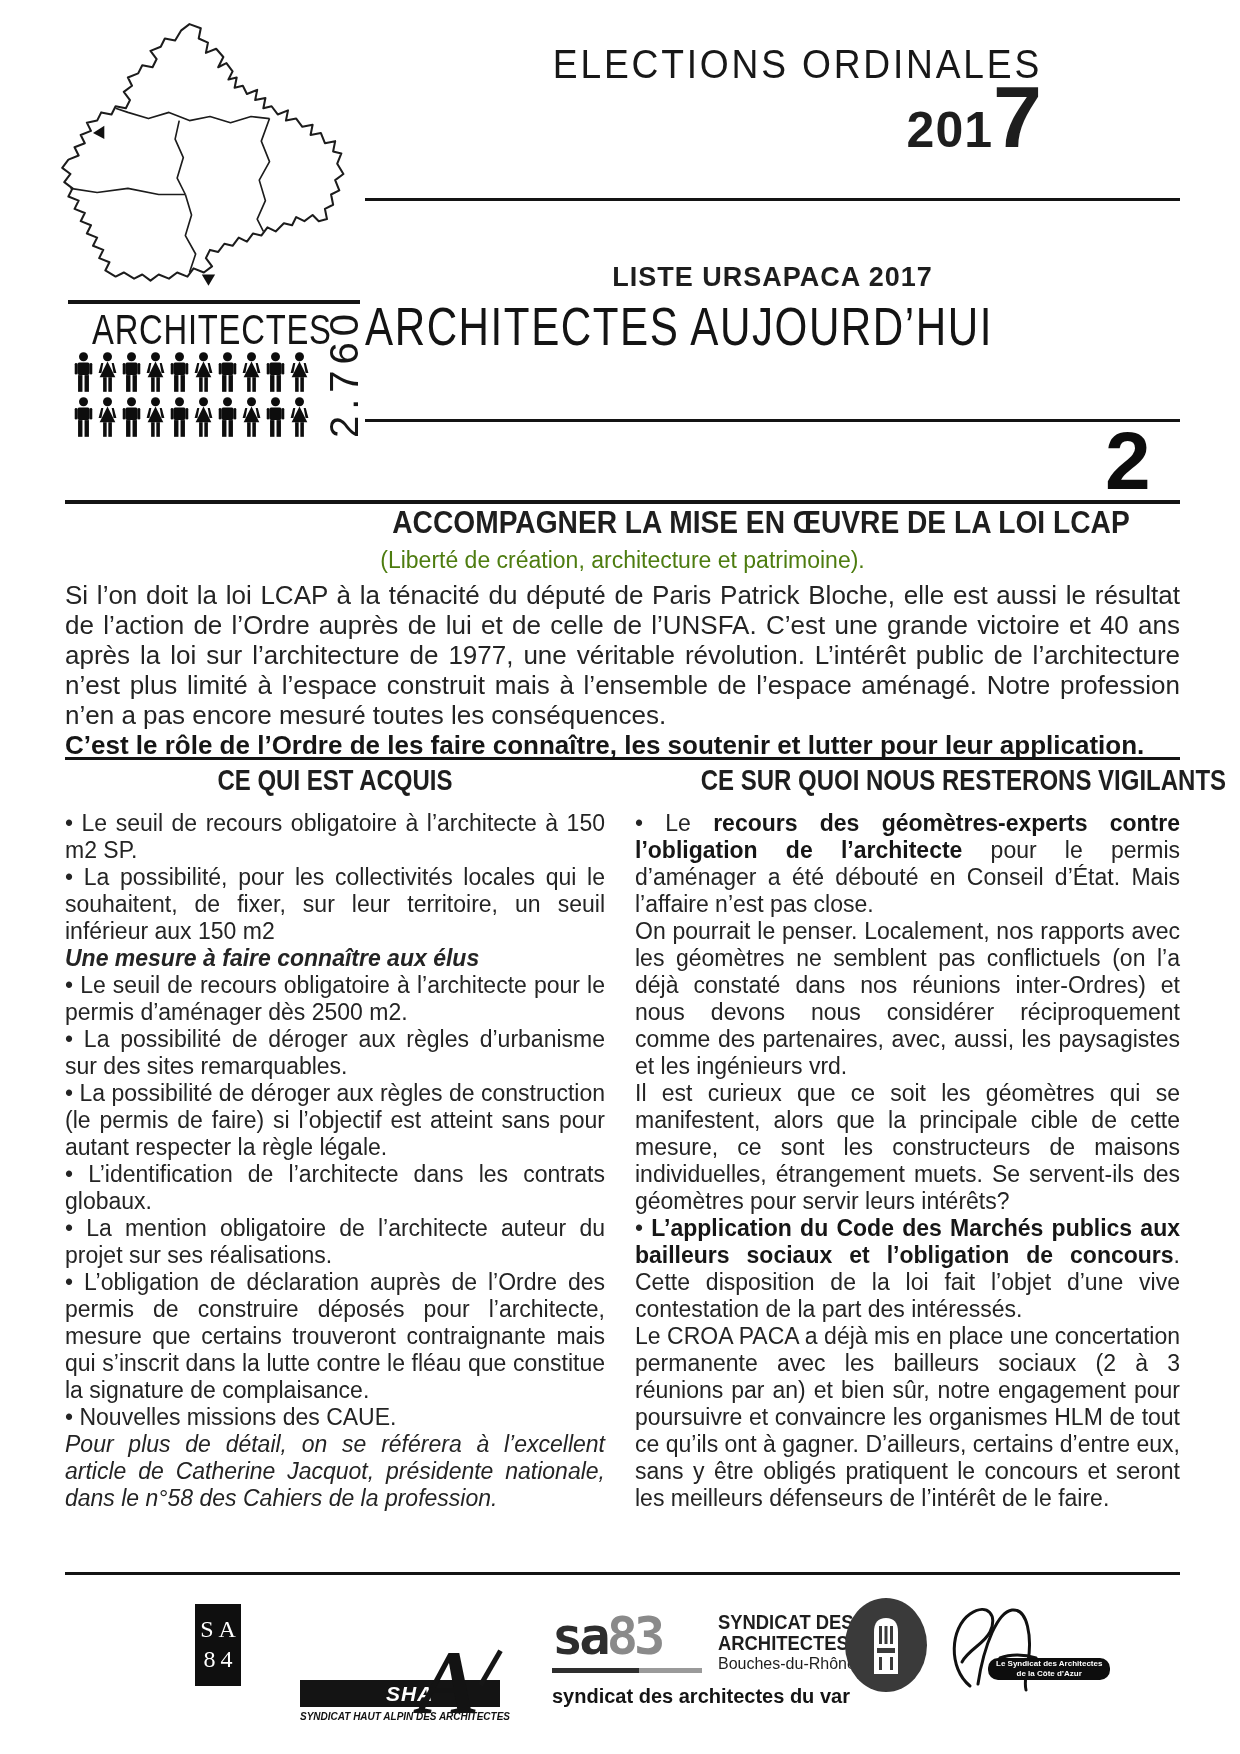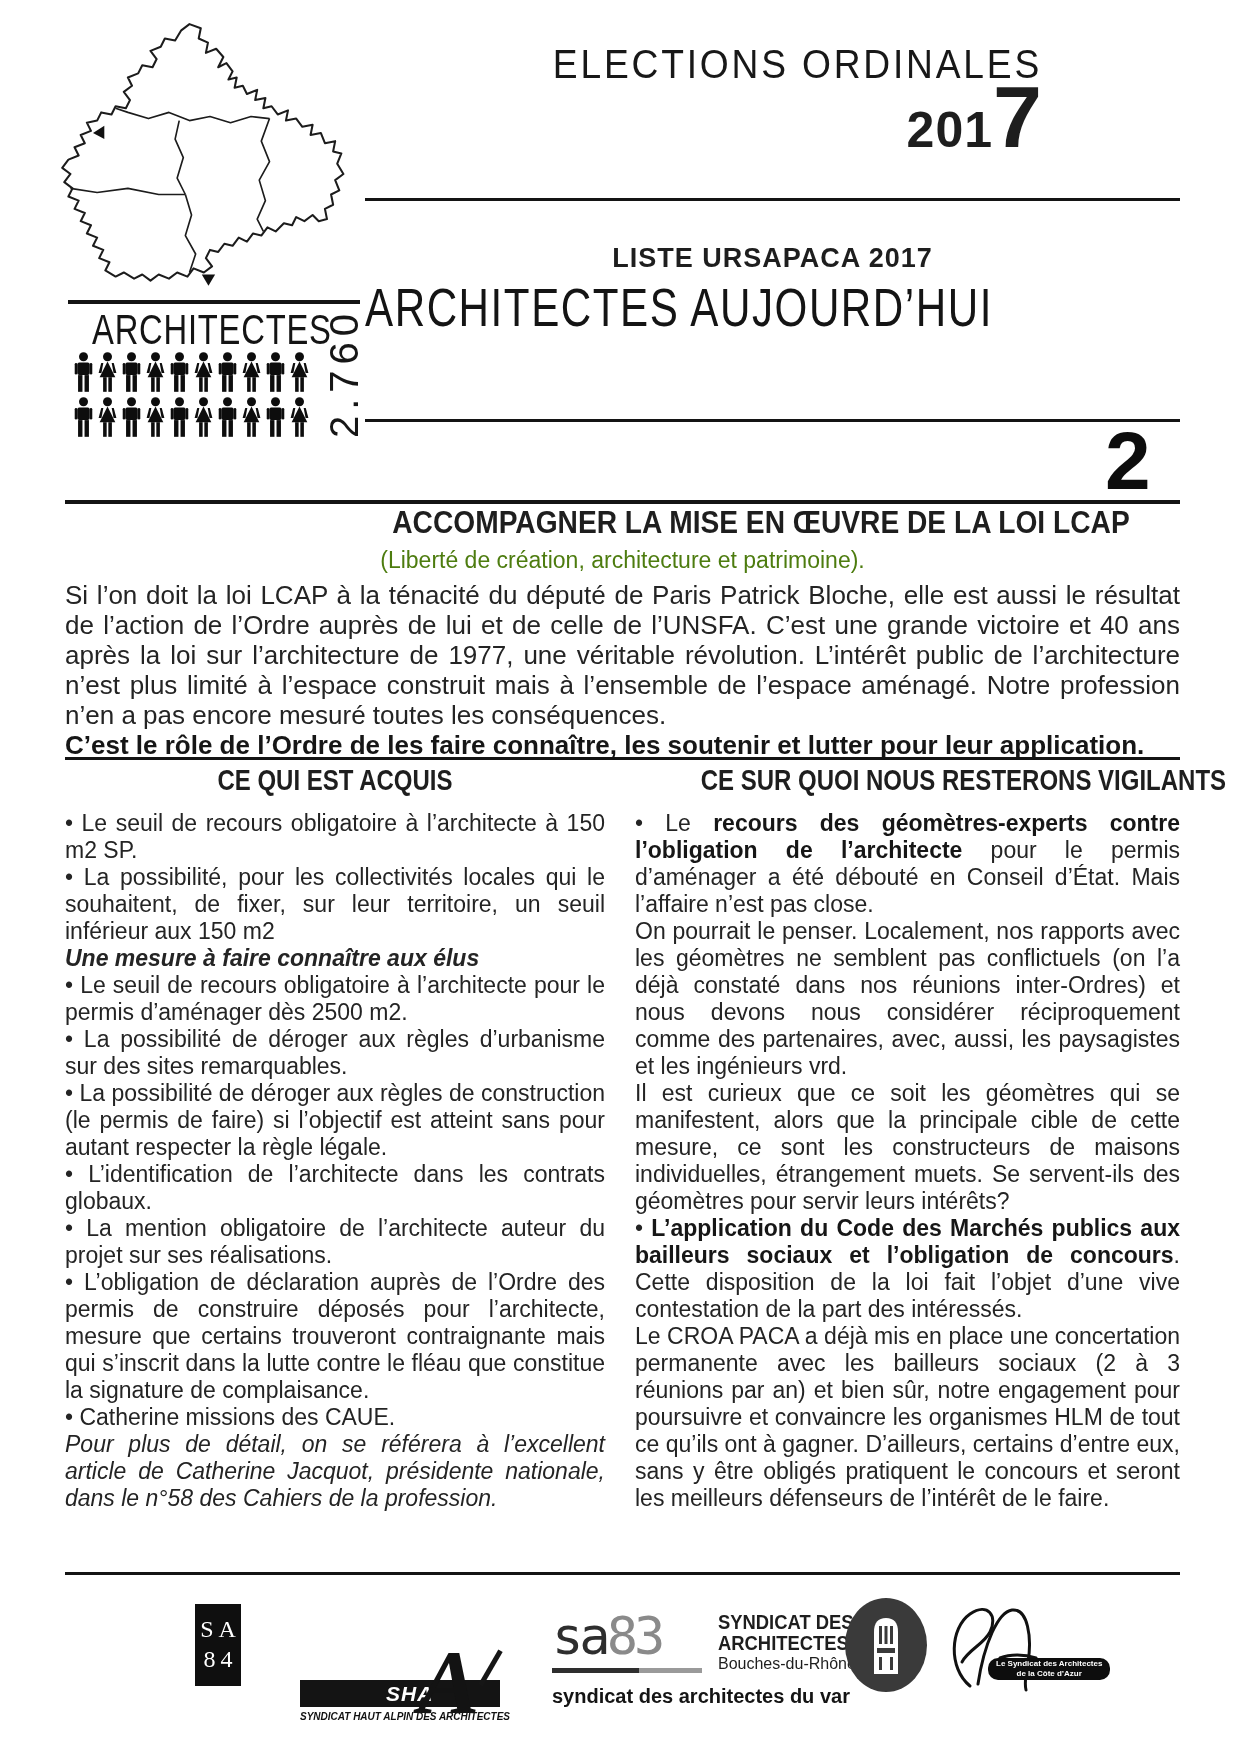--- a/index.html
+++ b/index.html
@@ -8,21 +8,21 @@
   .rule{position:absolute;background:#141414;height:3px;}
   
   .map{position:absolute;left:55px;top:18px;width:310px;height:275px;}
   .elections{position:absolute;left:420px;top:42px;width:622px;text-align:right;}
   .elections-title{display:inline-block;font-size:40px;letter-spacing:3px;font-weight:400;
                    transform:scaleX(.93);transform-origin:right;white-space:nowrap;color:#181818;}
   .year{display:flex;justify-content:flex-end;align-items:baseline;margin-top:-4px;}
   .year-small{font-size:50px;font-weight:700;letter-spacing:1px;}
   .year-big{font-size:88px;font-weight:700;line-height:.78;}
   .title-block{position:absolute;left:365px;top:243px;width:815px;}
-  .liste{text-align:center;font-weight:700;font-size:27px;letter-spacing:1px;}
+  .liste{text-align:center;font-weight:700;font-size:27px;letter-spacing:1px;margin-top:19px;}
   .main-title{display:inline-block;font-size:54px;font-weight:400;letter-spacing:2px;white-space:nowrap;
               transform:scaleX(.78);transform-origin:left;margin-top:2px;color:#141414;}
   .brand{position:absolute;left:92px;top:306px;}
   .brand-name{display:inline-block;font-size:42px;font-weight:400;letter-spacing:1px;white-space:nowrap;
               transform:scaleX(.78);transform-origin:left;color:#141414;}
   .count-vert{position:absolute;left:322px;top:438px;transform:rotate(-90deg);transform-origin:left top;
               font-size:40px;letter-spacing:6px;white-space:nowrap;color:#161616;}
   .people{position:absolute;left:72px;top:352px;width:250px;}
   .people-row{display:flex;margin-bottom:3px;}
   .person{width:23px;height:42px;fill:#0d0d0d;margin-right:1px;}
@@ -51,21 +51,21 @@
   .sha{position:absolute;left:300px;top:1650px;width:215px;height:90px;}
   .sha-bar{position:absolute;left:0;top:30px;width:200px;height:27px;background:#141414;}
   .sha-acronym{position:absolute;left:86px;top:32px;color:#fff;font-style:italic;font-weight:700;
                font-size:21px;letter-spacing:1px;z-index:2;}
   .sha-big-a{position:absolute;left:118px;top:-14px;font-family:"Liberation Serif",serif;font-style:italic;
              font-weight:700;font-size:92px;line-height:1;color:#131313;z-index:3;}
   .sha-slash{position:absolute;left:188px;top:-2px;width:5px;height:40px;background:#161616;transform:rotate(30deg);}
   .sha-captions{position:absolute;left:0;top:61px;width:210px;display:flex;justify-content:space-between;
                 font-size:10px;font-weight:700;font-style:italic;color:#111;}
   .sa83{position:absolute;left:552px;top:1608px;width:160px;}
-  .sa83-word{font-family:"DejaVu Sans Mono","Liberation Mono",monospace;font-weight:400;font-size:52px;
+  .sa83-word{font-family:"DejaVu Sans Mono","Liberation Mono",monospace;font-weight:700;font-size:52px;
              letter-spacing:-4px;line-height:56px;}
   .sa83-sa{color:#2e2e2e;} .sa83-83{color:#8a8a8a;}
   .sa83-line{display:flex;height:5px;margin-top:4px;width:150px;}
   .sa83-line .d{width:58%;background:#2e2e2e;} .sa83-line .g{width:42%;background:#9a9a9a;}
   .sa83-caption{margin-top:12px;font-size:20px;font-weight:700;color:#141414;white-space:nowrap;}
   .sdbr{position:absolute;left:718px;top:1612px;width:130px;}
   .sdbr-l12{font-size:20px;font-weight:700;line-height:21px;transform:scaleX(.92);transform-origin:left;white-space:nowrap;}
   .sdbr-l3{font-size:16px;line-height:19px;white-space:nowrap;}
   .sdbr-circle{position:absolute;left:845px;top:1598px;width:82px;height:94px;background:#3a3a3a;border-radius:50%;
                display:flex;align-items:center;justify-content:center;}
@@ -220,21 +220,21 @@
     </div>
     <p>• Le seuil de recours obligatoire à l’architecte à 150 m2 SP.</p>
     <p>• La possibilité, pour les collectivités locales qui le souhaitent, de fixer, sur leur territoire, un seuil inférieur aux 150 m2</p>
     <p class="bold-italic">Une mesure à faire connaître aux élus</p>
     <p>• Le seuil de recours obligatoire à l’architecte pour le permis d’aménager dès 2500 m2.</p>
     <p>• La possibilité de déroger aux règles d’urbanisme sur des sites remarquables.</p>
     <p>• La possibilité de déroger aux règles de construction (le permis de faire) si l’objectif est atteint sans pour autant respecter la règle légale.</p>
     <p>• L’identification de l’architecte dans les contrats globaux.</p>
     <p>• La mention obligatoire de l’architecte auteur du projet sur ses réalisations.</p>
     <p>• L’obligation de déclaration auprès de l’Ordre des permis de construire déposés pour l’architecte, mesure que certains trouveront contraignante mais qui s’inscrit dans la lutte contre le fléau que constitue la signature de complaisance.</p>
-    <p>• Catherine missions des CAUE.</p>
+    <p>• Nouvelles missions des CAUE.</p>
     <p class="italic-note">Pour plus de détail, on se référera à l’excellent article de Catherine Jacquot, présidente nationale, dans le n°58 des Cahiers de la profession.</p>
   </div>
 
   <div class="col col-right">
     <div class="col-h">
       <span>CE SUR QUOI NOUS RESTERONS VIGILANTS</span>
     </div>
     <p><span>• Le </span><span class="b">recours des géomètres-experts contre l’obligation de l’architecte</span><span> pour le permis d’aménager a été débouté en Conseil d’État. Mais l’affaire n’est pas close.</span></p>
     <p>On pourrait le penser. Localement, nos rapports avec les géomètres ne semblent pas conflictuels (on l’a déjà constaté dans nos réunions inter-Ordres) et nous devons nous considérer réciproquement comme des partenaires, avec, aussi, les paysagistes et les ingénieurs vrd.</p>
     <p>Il est curieux que ce soit les géomètres qui se manifestent, alors que la principale cible de cette mesure, ce sont les constructeurs de maisons individuelles, étrangement muets. Se servent-ils des géomètres pour servir leurs intérêts?</p>

